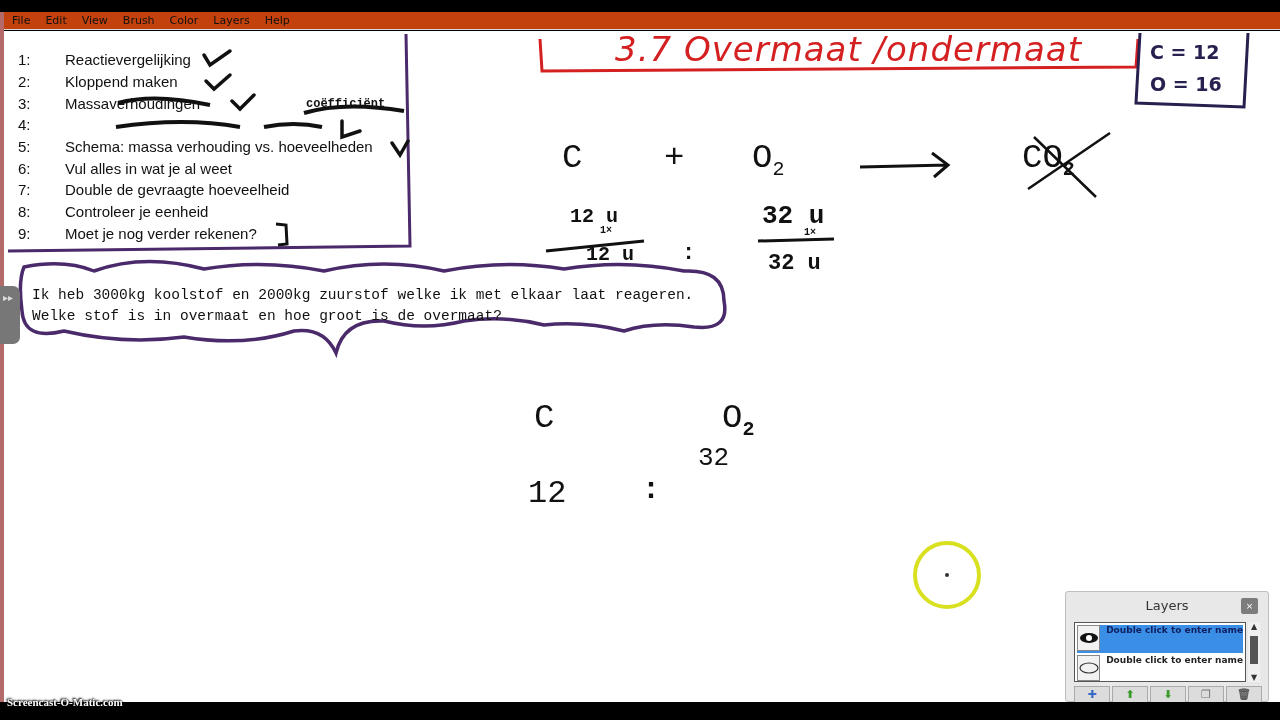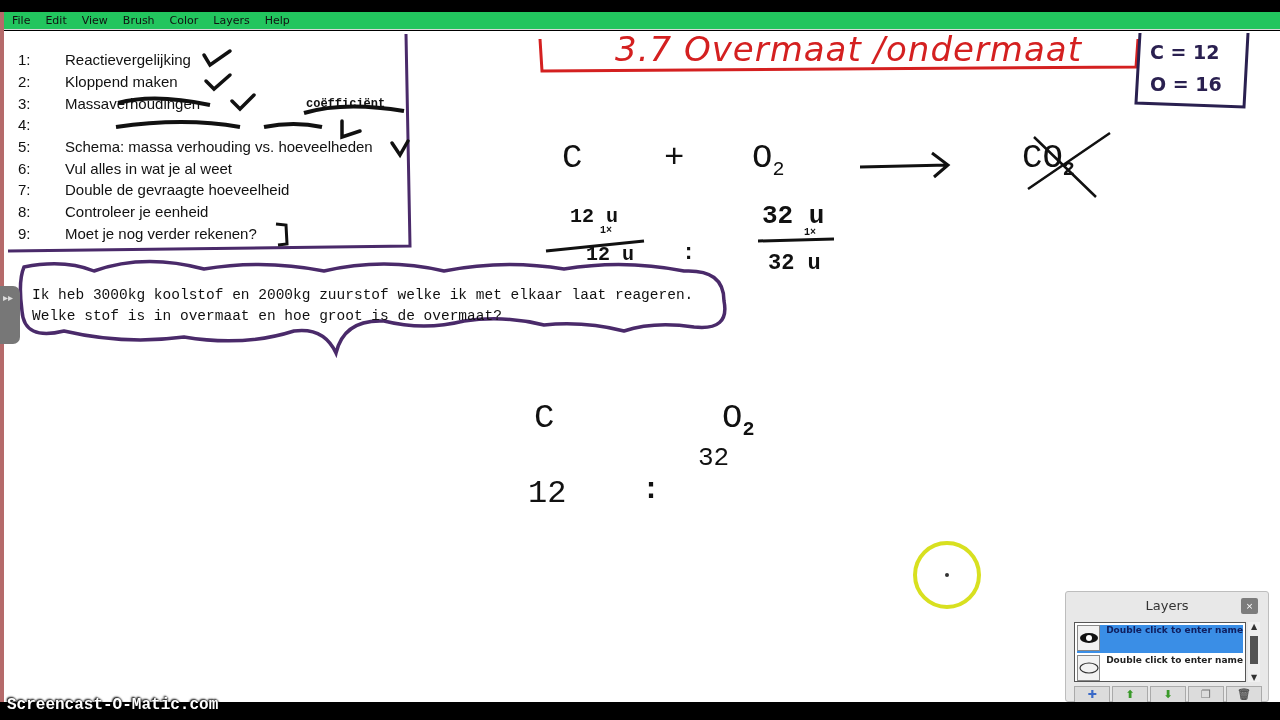--- a/index.html
+++ b/index.html
@@ -1,24 +1,24 @@
 <!DOCTYPE html>
 <html><head>
 <meta charset="utf-8">
 <style>
   * { box-sizing: border-box; margin: 0; padding: 0; }
   html, body { width: 1280px; height: 720px; overflow: hidden; background: #000; font-family: "DejaVu Sans", sans-serif; }
   .screen { position: relative; width: 1280px; height: 720px; background: #000; }
   .topbar { position: absolute; left: 0; top: 0; width: 1280px; height: 12px; background: #000; }
-  .menubar { position: absolute; left: 4px; top: 12px; width: 1276px; height: 18px; background: #22c55e; border-bottom: 1px solid #d8d8d8; display: flex; align-items: center; padding-left: 8px; }
+  .menubar { position: absolute; left: 4px; top: 12px; width: 1276px; height: 18px; background: #c2410c; border-bottom: 1px solid #d8d8d8; display: flex; align-items: center; padding-left: 8px; }
   .menu-item { font-size: 11px; color: #111; margin-right: 15px; cursor: default; }
   .leftedge { position: absolute; left: 0; top: 12px; width: 4px; height: 690px; background: #b56a6a; }
   .canvas { position: absolute; left: 4px; top: 31px; width: 1276px; height: 671px; background: #fff; overflow: hidden; }
   .bottombar { position: absolute; left: 0; top: 702px; width: 1280px; height: 18px; background: #000; }
-  .watermark { position: absolute; left: 7px; top: 696px; font-family: Liberation Mono, monospace; font-weight: bold; font-size: 16px; color: #fff; text-shadow: 0 0 2px #000, 1px 1px 2px #000, -1px -1px 2px #000; text-align: right; }
+  .watermark { position: absolute; left: 7px; top: 696px; font-family: Liberation Serif, serif; font-weight: bold; font-size: 11px; color: #fff; text-shadow: 0 0 2px #000, 1px 1px 2px #000, -1px -1px 2px #000; text-align: right; }
 
   .steps { position: absolute; left: 14px; top: 18px; font-family: "Liberation Sans", sans-serif; font-size: 15px; color: #111; }
   .step { display: flex; height: 21.7px; align-items: center; }
   .step-num { width: 47px; }
   .step-text { white-space: nowrap; }
 
   .question { position: absolute; left: 28px; top: 254px; width: 680px; font-family: Liberation Mono, monospace; font-size: 14.5px; color: #111; line-height: 21px; }
 
   .title-text { position: absolute; left: 611px; top: -2px; font-family: "DejaVu Sans", sans-serif; font-size: 34px; color: #d42020; letter-spacing: 1px; font-style: italic; }
   .masses { position: absolute; left: 1146px; top: 5px; font-family: "DejaVu Sans", sans-serif; font-size: 19px; color: #2a2050; line-height: 32px; font-weight: bold; }

